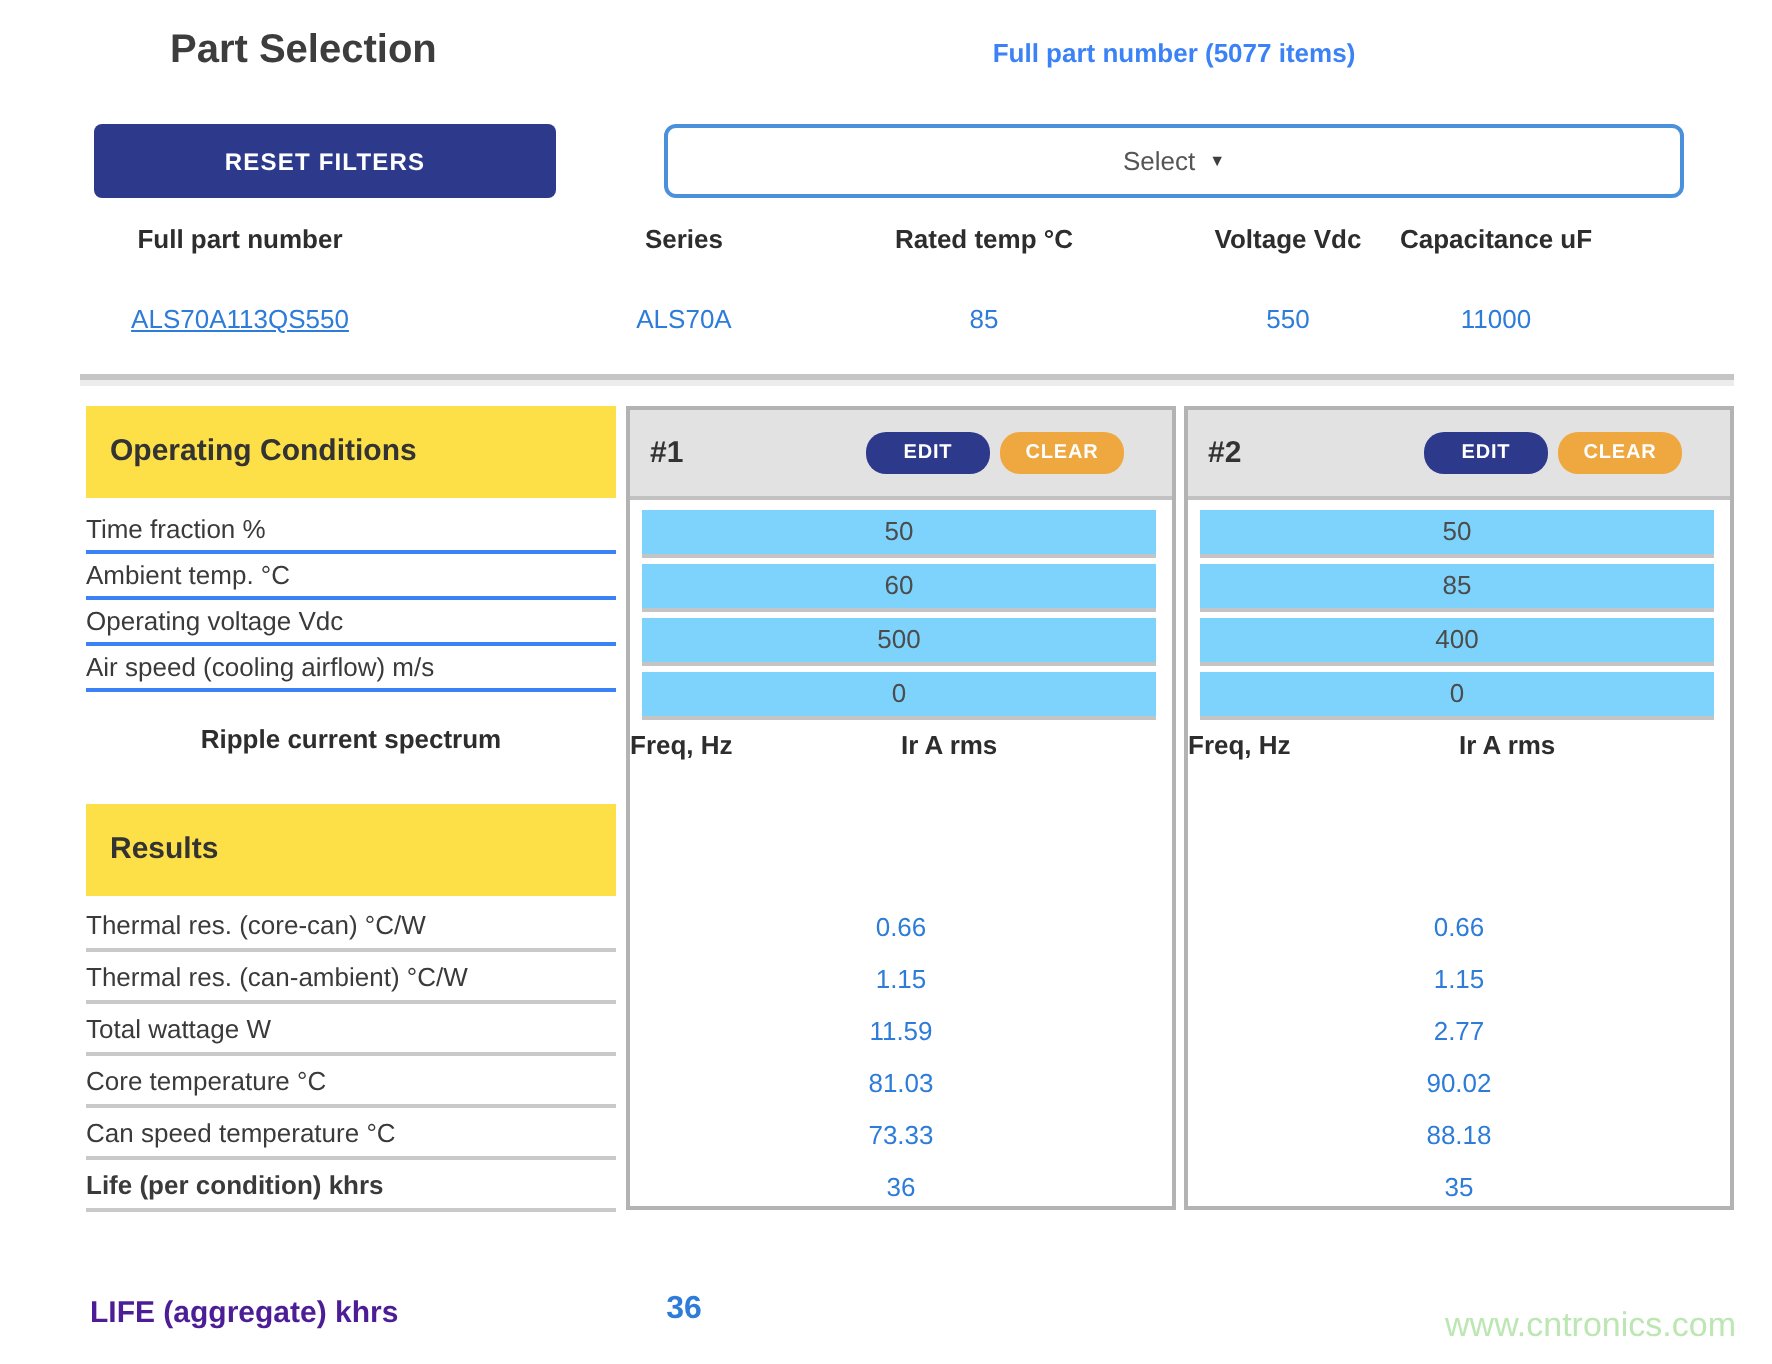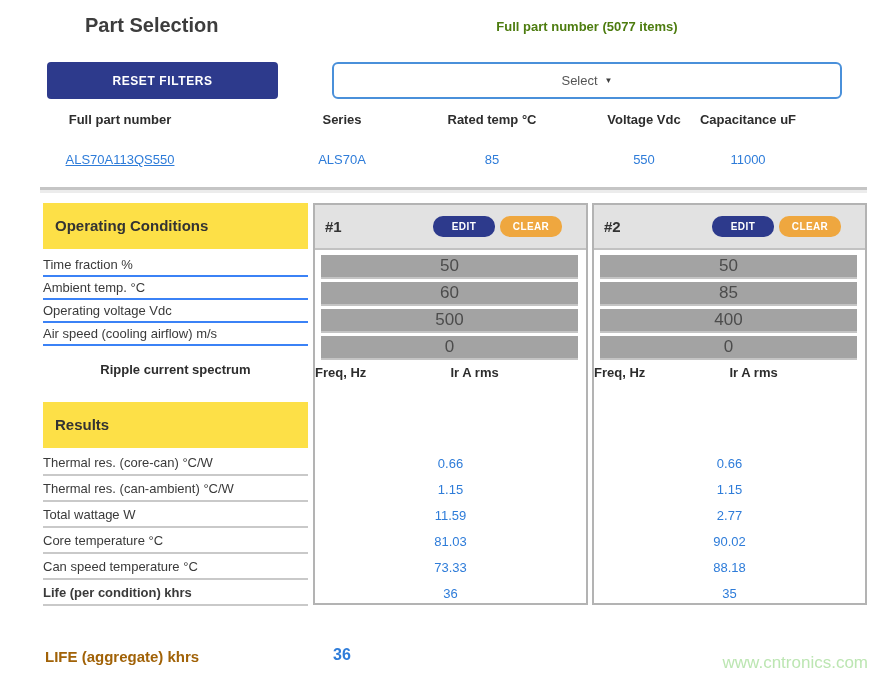--- a/index.html
+++ b/index.html
@@ -5,21 +5,21 @@
   html,body { margin:0; padding:0; background:#ffffff; }
   .page {
     position:relative; width:886px; height:682px; background:#ffffff;
     font-family:"Liberation Sans", sans-serif; color:#3a3a3a; overflow:hidden;
   }
   .abs { position:absolute; }
 
   
   .title { left:85px; top:14px; font-size:20px; font-weight:bold; color:#3d3d3d; }
   .group-label { left:332px; top:19px; width:510px; text-align:center;
-    font-size:13px; font-weight:bold; color:#4d7c0f; }
+    font-size:13px; font-weight:bold; color:#3b82f6; }
   .reset-btn { left:47px; top:62px; width:231px; height:37px;
     background:var(--navy,#2d3a8c); color:#fff; border:none; border-radius:4px;
     font-family:inherit; font-size:12px; font-weight:bold; letter-spacing:.6px; cursor:pointer; }
   .select-box { left:332px; top:62px; width:510px; height:37px; box-sizing:border-box;
     background:#fff; border:2px solid var(--select-border,#4a90da); border-radius:6px;
     display:flex; align-items:center; justify-content:center; gap:7px;
     font-size:13px; color:#555; cursor:pointer; }
   .caret { font-size:8px; color:#3e3e3e; line-height:1; }
 
   
@@ -59,30 +59,30 @@
   .panel-header { height:45px; box-sizing:border-box; background:#e2e2e2;
     border-bottom:2px solid #c2c2c2; display:flex; align-items:center;
     justify-content:space-between; padding:0 24px 0 10px; }
   .cond-id { font-size:15px; font-weight:bold; color:#333; }
   .btns { display:flex; gap:5px; }
   .btn { width:62px; height:21px; border:none; border-radius:10px; color:#fff;
     font-family:inherit; font-size:10px; font-weight:bold; letter-spacing:.4px; cursor:pointer; }
   .btn-edit  { background:var(--navy,#2d3a8c); }
   .btn-clear { background:var(--orange,#efa73f); }
   .inputs { padding:5px 8px 0 6px; }
-  .ibox { height:22px; line-height:22px; margin-bottom:3px; background:#a3a3a3;
-    border-bottom:2px solid #c4c4c4; text-align:center; font-size:17px; color:#4c4c4c; }
+  .ibox { height:22px; line-height:22px; margin-bottom:3px; background:#7dd3fc;
+    border-bottom:2px solid #c4c4c4; text-align:center; font-size:13px; color:#4c4c4c; }
   .freq-row { display:flex; margin-top:5px; font-size:13px; font-weight:bold; color:#2d2d2d; }
   .fc { width:50%; box-sizing:border-box; }
   .pvals { position:absolute; left:0; top:247px; width:100%; }
   .pv { height:26px; line-height:24px; text-align:center;
     font-size:13px; color:var(--blue,#2e7cd9); }
 
   
-  .life-label { left:45px; top:648px; font-size:15px; font-weight:bold; color:#a16207; }
+  .life-label { left:45px; top:648px; font-size:15px; font-weight:bold; color:#4c1d95; }
   .life-value { left:300px; top:646px; width:84px; text-align:center;
     font-size:16px; font-weight:bold; color:var(--blue,#2e7cd9); }
   .watermark { left:694px; top:653px; width:174px; text-align:right;
     font-size:17px; color:var(--watermark-green,#bce6b2); }
 </style>
 </head>
 <body>
 
 <div class="page">
 

